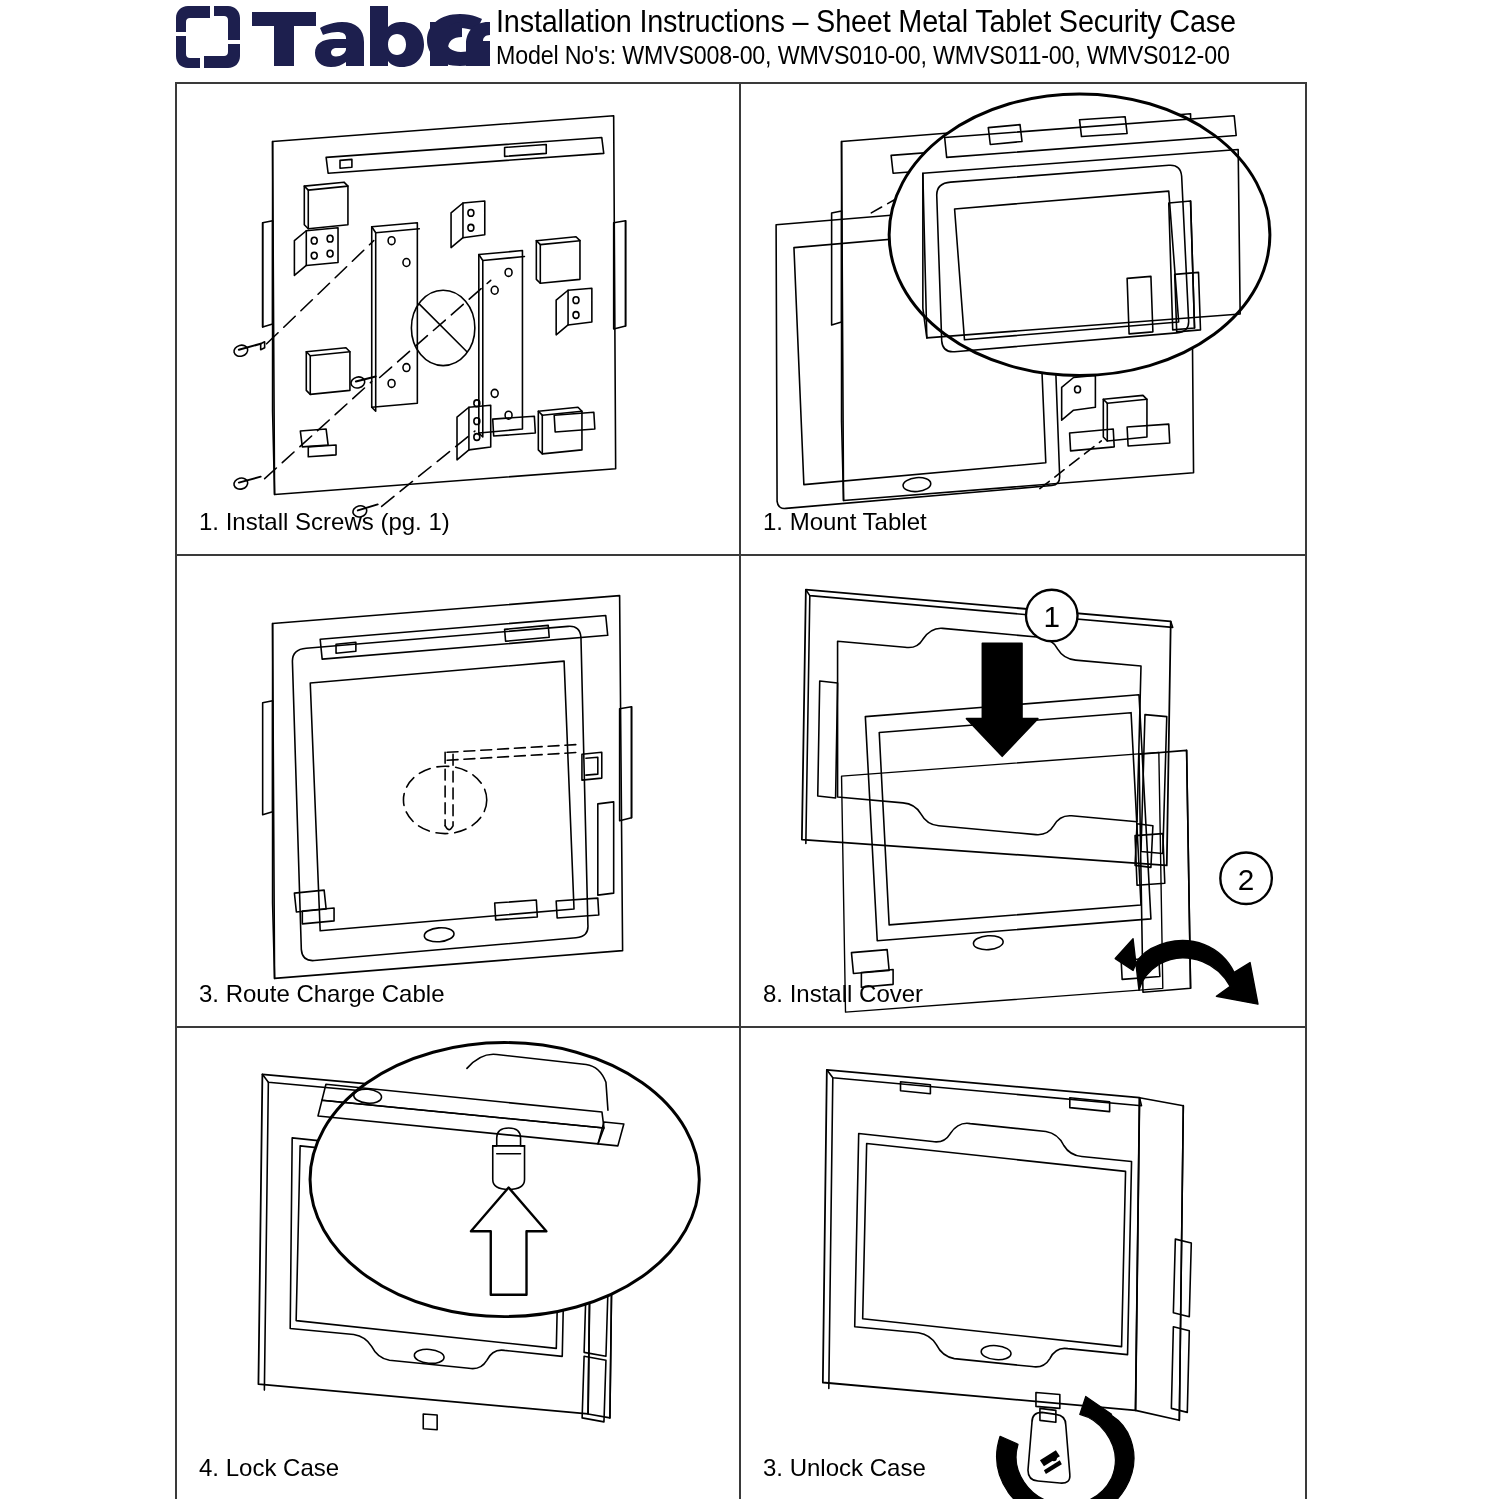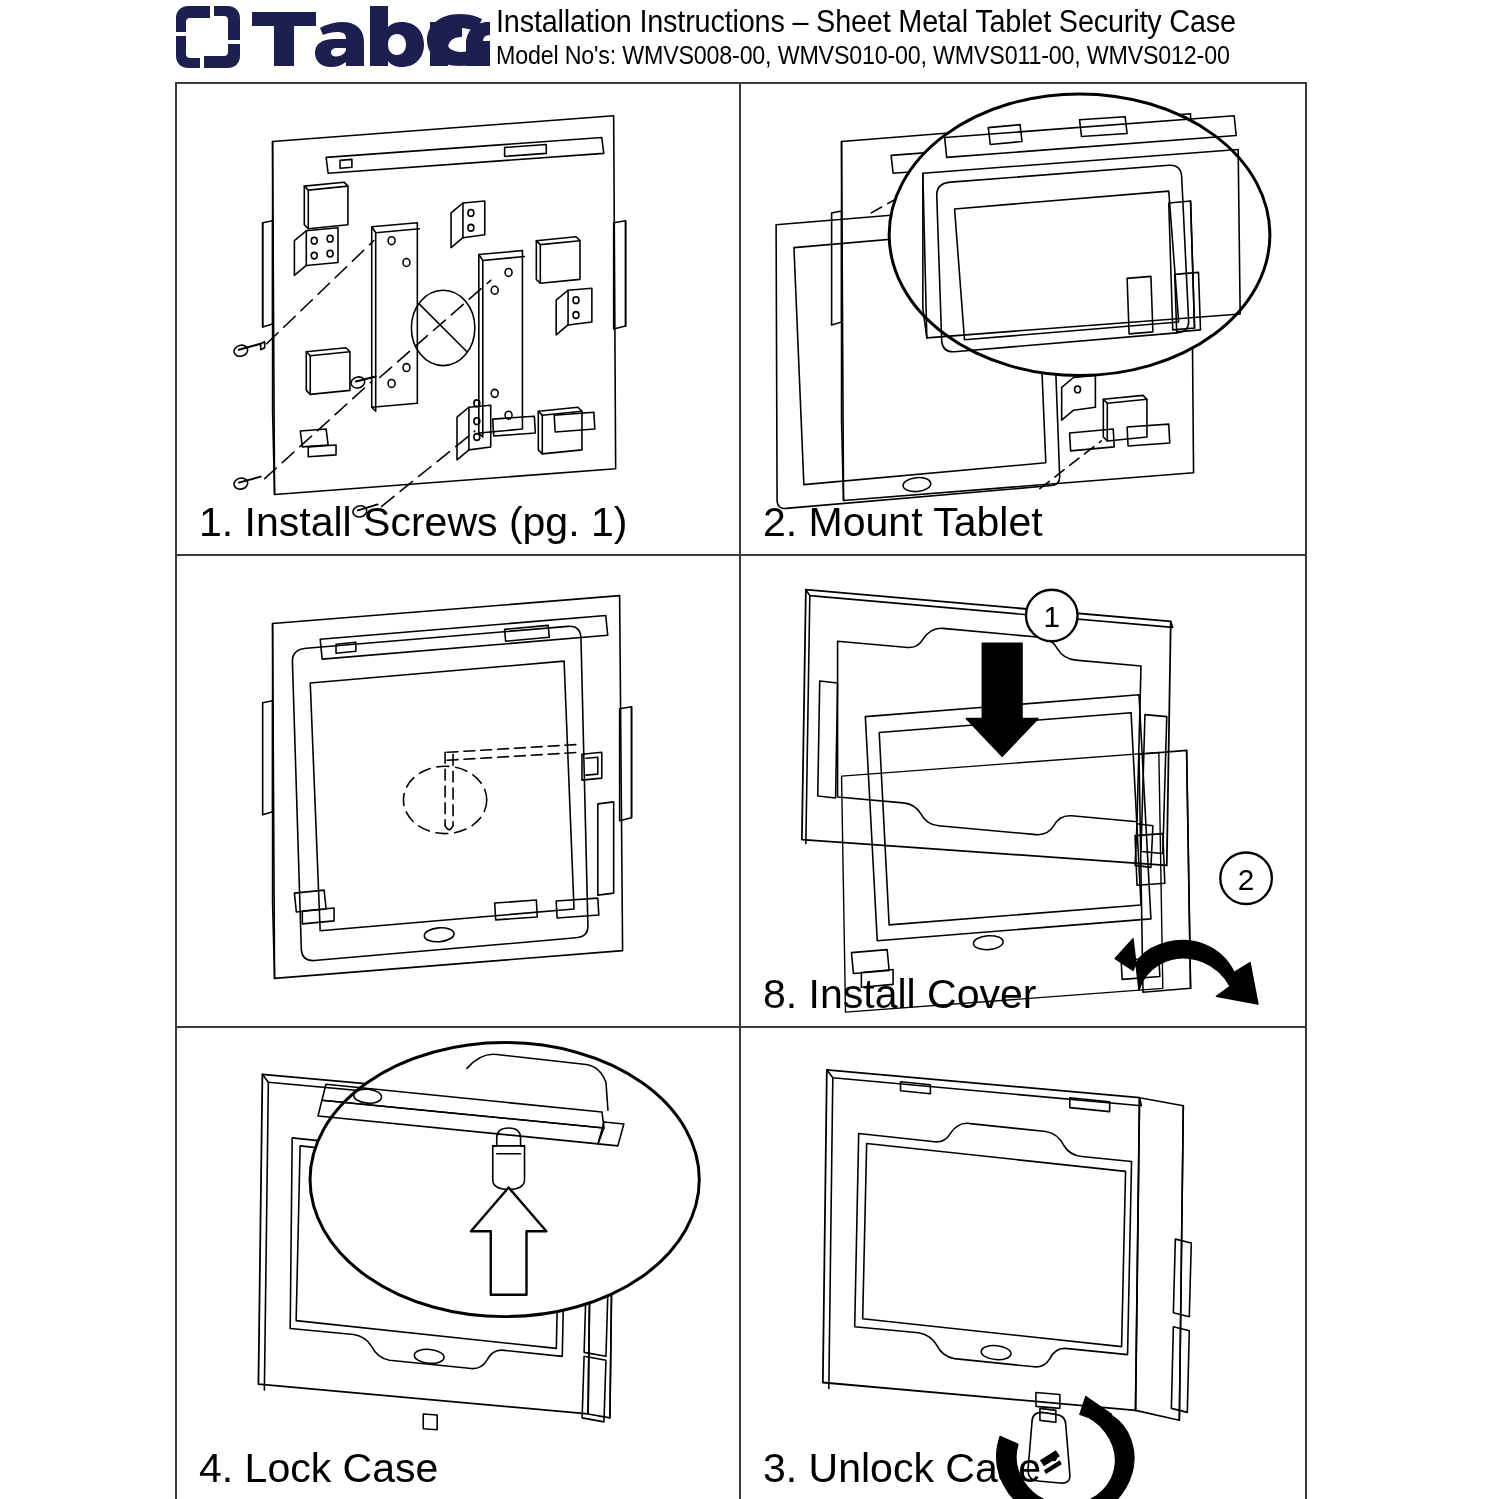--- a/index.html
+++ b/index.html
@@ -35,21 +35,21 @@
     box-sizing:border-box;
     background:#fff;
   }
   .cell{position:relative;box-sizing:border-box;overflow:hidden;}
   .cell.bdr-r{border-right:2px solid #3a3a3a;}
   .cell.bdr-b{border-bottom:2px solid #3a3a3a;}
   .art{position:absolute;left:0;top:0;width:100%;height:100%;}
   .art svg{display:block;width:100%;height:100%;}
   .caption{
     position:absolute;left:22px;bottom:14px;
-    font-size:41px;line-height:36px;white-space:nowrap;
+    font-size:24px;line-height:36px;white-space:nowrap;
     letter-spacing:0px;
   }
 </style>
 </head>
 <body>
 
 <div class="page">
 
   <div class="header">
 
@@ -250,21 +250,21 @@
             <path d="M196 112 Q196 100 210 99 L430 82 Q442 81 443 93 L450 238 Q451 250 438 251 L214 270 Q202 271 201 259 Z"></path>
             <path d="M214 126 L430 108 L440 240 L224 258 Z"></path>
 
             <path d="M430 120 L452 118 L456 246 L434 248 Z"></path>
             <path d="M452 118 L456 246"></path>
             <path d="M388 196 L412 194 L414 250 L390 252 Z"></path>
             <path d="M436 192 L460 190 L462 248 L438 250 Z"></path>
           </g>
         </svg>
       </div>
-      <div class="caption">2. Mount Tablet</div>
+      <div class="caption">1. Mount Tablet</div>
     </div>
 
     <div class="cell bdr-r bdr-b">
       <div class="art">
         <svg viewBox="0 0 566 474" preserveAspectRatio="xMidYMid meet">
           <g fill="none" stroke="#000" stroke-width="1.6" stroke-linejoin="round" stroke-linecap="round">
 
             <path d="M96 68 L446 40 L449 398 L98 426 Z"></path>
             <path d="M96 68 L96 350 L98 426"></path>
             <path d="M86 148 L96 146 L96 258 L86 261 Z"></path>
@@ -291,20 +291,21 @@
             <path d="M272 198 L406 190" stroke-dasharray="11 6"></path>
             <path d="M272 206 L406 198" stroke-dasharray="11 6"></path>
             <path d="M270 198 L270 272" stroke-dasharray="11 6"></path>
             <path d="M278 200 L278 272" stroke-dasharray="11 6"></path>
             <path d="M270 272 Q274 280 278 272" stroke-dasharray="11 6"></path>
 
             <ellipse cx="270" cy="246" rx="42" ry="34" stroke-dasharray="12 7"></ellipse>
           </g>
         </svg>
       </div>
+      <div class="caption">3. Route Charge Cable</div>
     </div>
 
     <div class="cell bdr-b">
       <div class="art">
         <svg viewBox="0 0 566 474" preserveAspectRatio="xMidYMid meet">
           <g fill="none" stroke="#000" stroke-width="1.6" stroke-linejoin="round" stroke-linecap="round">
 
             <path d="M100 222 L420 198 L424 436 L104 460 Z" stroke-width="1.4"></path>
             <path d="M400 200 L448 196 L452 436 L404 440 Z"></path>
             <path d="M448 196 L452 436"></path>

